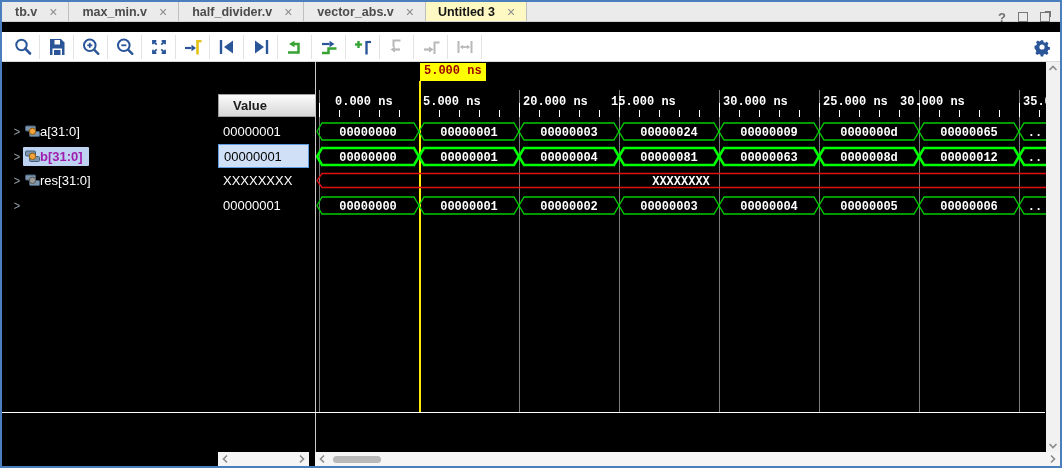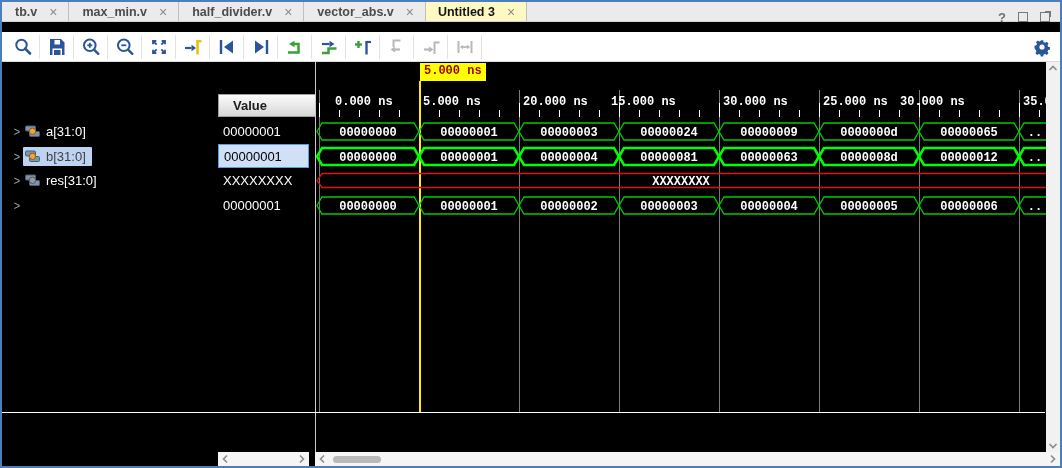--- a/index.html
+++ b/index.html
@@ -25,22 +25,22 @@
   .gearbtn{width:36px;height:24px;display:flex;align-items:center;justify-content:center;}
 
   
   .main{position:absolute;left:0;top:60px;width:1058px;height:404px;background:#000;}
   .colhdr{position:absolute;top:32px;height:23px;background:linear-gradient(#fcfcfc,#d6d6d6);border:1px solid #9e9e9e;box-sizing:border-box;font-weight:bold;font-size:13px;color:#1c1c1c;display:flex;align-items:center;padding-left:14px;}
   .hdr-name{left:2px;width:209px;}
   .hdr-value{left:216px;width:108px;}
 
   .nrow{position:absolute;left:2px;width:210px;height:24px;display:flex;align-items:center;color:#fff;font-size:13px;}
   .nrow .chev{color:#9aa2aa;font-size:11px;width:12px;margin-left:7px;text-align:center;transform:scaleY(1.15);}
-  .selwrap{display:flex;align-items:center;gap:6px;padding:2px 6px 2px 2px;border-radius:1px;}
-  .selwrap.sel{background:#bdd3f1;color:#404040;}
+  .selwrap{display:flex;align-items:center;padding:2px 6px 2px 2px;border-radius:1px;}
+  .selwrap.sel{background:#bdd3f1;color:#a21caf;font-weight:bold;}
   .vrow{position:absolute;left:216px;width:91px;height:24px;display:flex;align-items:center;color:#fff;font-size:13px;box-sizing:border-box;padding-left:5px;}
   .vrow.sel{background:#cfe0f7;border:1px solid #5f9ce2;color:#000;}
 
   
   .wave{position:absolute;left:313px;top:0;width:730px;height:404px;background:#000;border-left:1px solid #c9c9c9;overflow:hidden;box-sizing:content-box;}
   .gridline{position:absolute;top:28px;height:322px;width:1px;background:#7b7b7b;}
   .tick{position:absolute;background:#fff;width:1px;}
   .rlabel{position:absolute;top:33px;color:#fff;font-family:"Liberation Mono",monospace;font-weight:bold;font-size:12px;white-space:nowrap;}
   .cursorline{position:absolute;top:19px;height:331px;width:2px;background:#ffe90a;}
   .cursorlabel{position:absolute;top:1px;height:15px;background:#ffff00;color:#9b0000;font-family:"Liberation Mono",monospace;font-weight:bold;font-size:12px;padding:1px 4px 2px 4px;white-space:nowrap;}

